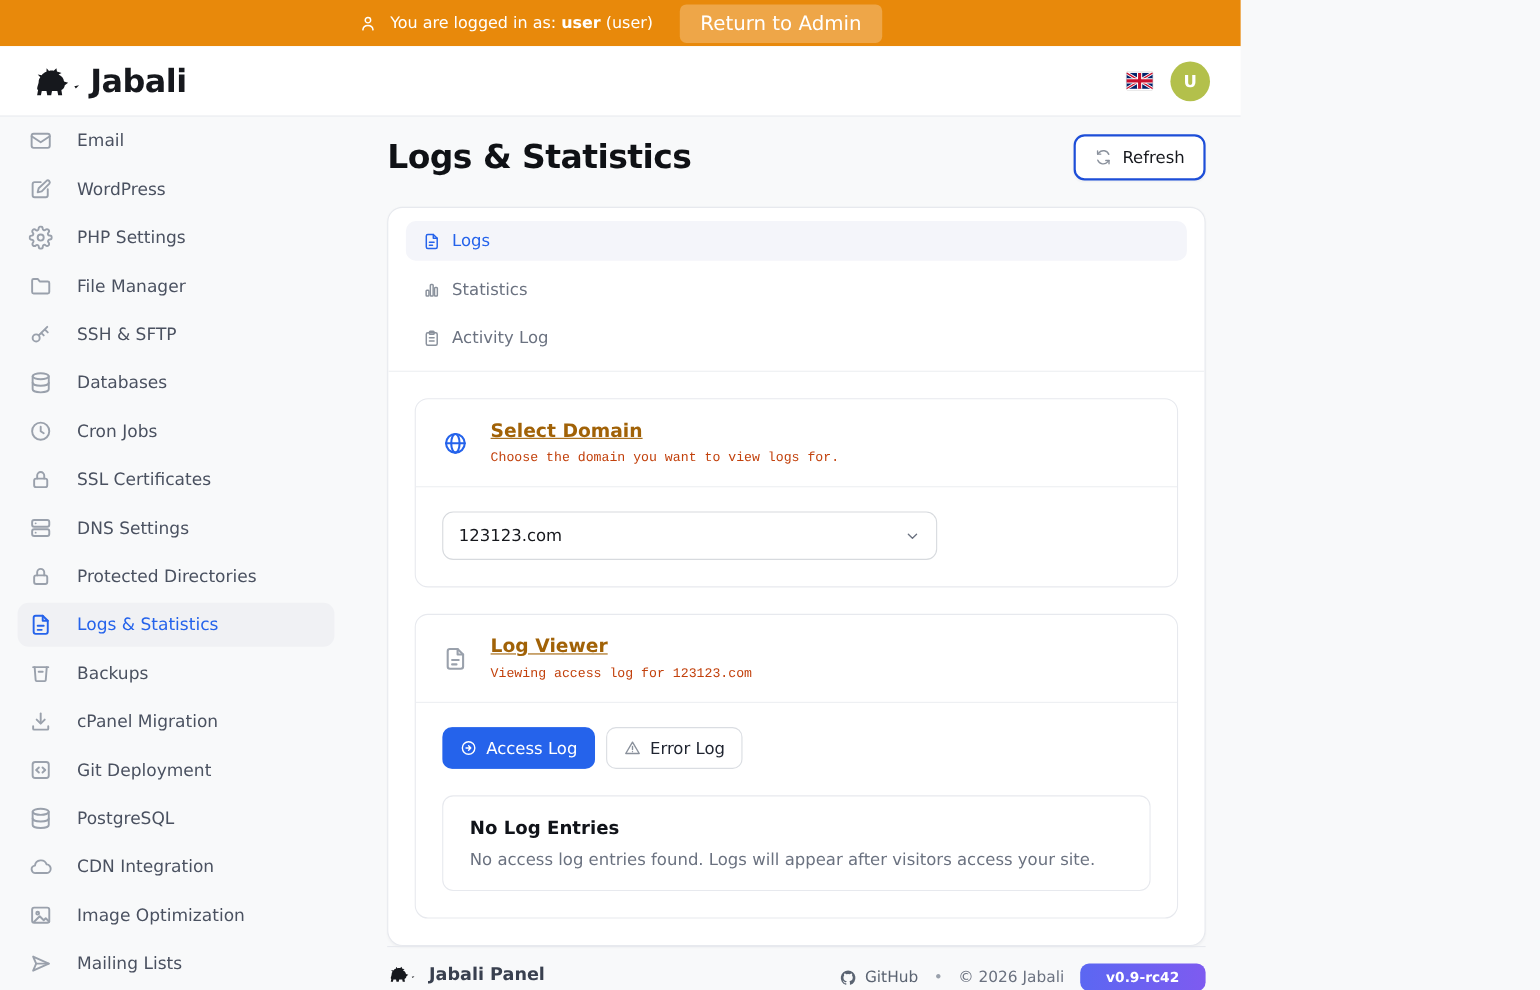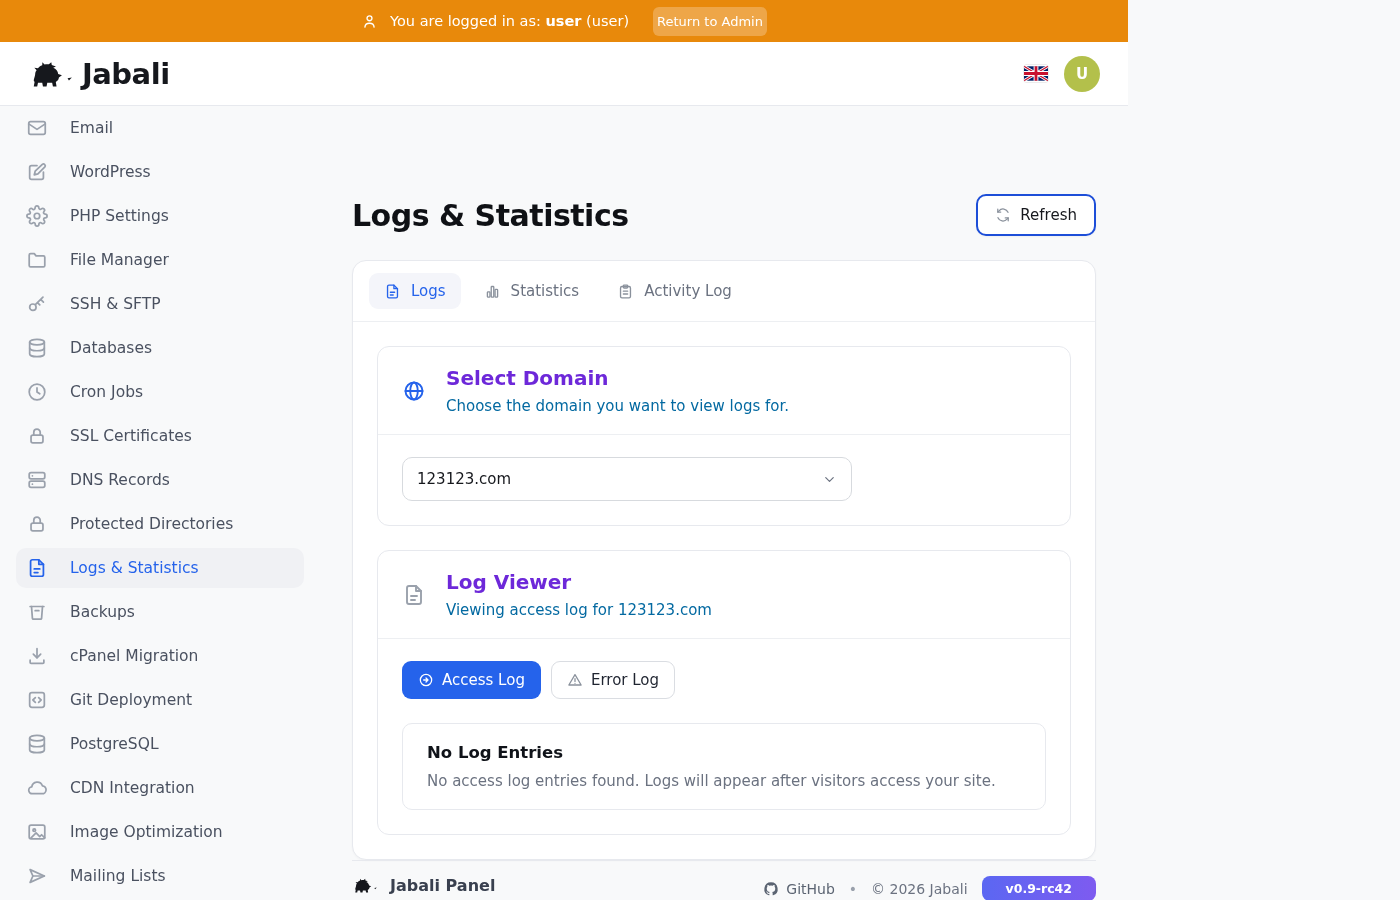--- a/index.html
+++ b/index.html
@@ -6,21 +6,21 @@
   html,body { width:1400px; height:900px; overflow:hidden; }
   body { font-family:"DejaVu Sans","Liberation Sans",sans-serif; background:#f8f9fa; color:#111827; }
   .app { width:1128px; height:900px; display:flex; flex-direction:column; overflow:hidden; }
 
   
   .topbar { height:42px; flex:0 0 42px; background:var(--orange,#e8890b); color:#fff;
             display:flex; align-items:center; justify-content:center; gap:12px; font-size:14.5px; }
   .topbar .icon svg { width:17px; height:17px; display:block; }
   .topbar b { font-weight:700; }
   .return-btn { background:rgba(255,255,255,.25); color:#fff; border:none; border-radius:6px;
-                padding:7px 4px; font-size:13px; font-family:inherit; cursor:pointer; margin-left:12px; }
+                padding:7px 19px; font-size:18px; font-family:inherit; cursor:pointer; margin-left:12px; }
 
   
   .header { height:64px; flex:0 0 64px; background:#fff; border-bottom:1px solid #e7e9ee;
             display:flex; align-items:center; padding:0 28px; }
   .brand { display:flex; align-items:center; gap:8px; }
   .brand .boar svg { width:46px; height:34px; display:block; color:#16181d; }
   .brand-name { font-size:29px; font-weight:800; letter-spacing:-.5px; color:#16181d; }
   .header-right { margin-left:auto; display:flex; align-items:center; gap:16px; }
   .flag svg { width:24px; height:17px; display:block; border-radius:2px; box-shadow:0 0 0 .5px rgba(0,0,0,.15); }
   .avatar { width:36px; height:36px; border-radius:50%; background:var(--avatar,#b3c04b); color:#fff;
@@ -43,36 +43,36 @@
   .main { flex:1; display:flex; flex-direction:column; padding:0 32px; overflow:hidden; }
   .title-row { margin-top:26px; display:flex; align-items:center; justify-content:space-between; }
   .page-title { font-size:30px; font-weight:800; letter-spacing:-.5px; color:#0f1115; }
   .refresh-btn { display:inline-flex; align-items:center; gap:9px; background:#fff; border:2px solid #1d4ed8;
                  border-radius:10px; padding:10px 17px; font-size:15px; color:#16181d; font-family:inherit;
                  cursor:pointer; box-shadow:0 1px 2px rgba(16,24,40,.04); }
   .refresh-btn .icon { color:#8a919c; } .refresh-btn .icon svg { width:16px; height:16px; display:block; }
 
   .tab-card { margin-top:24px; background:#fff; border:1px solid #e7e9ee; border-radius:14px; overflow:hidden;
               box-shadow:0 1px 2px rgba(16,24,40,.03); }
-  .tab-bar { display:flex; gap:8px; padding:12px 16px; border-bottom:1px solid #edeff2; }
+  .tab-bar { display:flex; gap:8px; padding:12px 16px; border-bottom:1px solid #edeff2;flex-direction:column; }
   .tab { display:inline-flex; align-items:center; gap:10px; padding:9px 15px; border-radius:9px;
          font-size:15px; color:#6b7280; cursor:pointer; background:transparent; }
   .tab .icon { color:#8a919c; } .tab .icon svg { width:17px; height:17px; display:block; }
   .tab.active { background:#f4f5fa; color:#2563eb; font-weight:500; }
   .tab.active .icon { color:#2563eb; }
   .tab-body { padding:24px; }
 
   .card { background:#fff; border:1px solid #e7e9ee; border-radius:12px; }
   .card + .card { margin-top:24px; }
   .card-head { display:flex; align-items:center; gap:20px; padding:19px 24px; border-bottom:1px solid #edeff2; }
   .card-head .icon { flex:0 0 24px; width:24px; height:24px; color:#9aa1ac; }
   .card-head .icon svg { width:24px; height:24px; display:block; }
   .card-head .icon.blue { color:#2563eb; }
-  .card-title { font-size:20px; font-weight:700; color:#6d28d9; }
-  .card-sub { font-size:15px; color:#0369a1; margin-top:7px; }
+  .card-title { font-size:17px; font-weight:700; color:#a16207;text-decoration:underline; }
+  .card-sub { font-size:12px; color:#c2410c; margin-top:7px;font-family:Liberation Mono, monospace; }
   .card-body { padding:22px 24px 24px; }
 
   .select { width:450px; height:44px; border:1px solid #d7dade; border-radius:10px; background:#fff;
             display:flex; align-items:center; padding:0 14px; font-size:15px; color:#16181d; cursor:pointer; }
   .select .chev { margin-left:auto; color:#6b7280; } .select .chev svg { width:15px; height:15px; display:block; }
 
   .btn-row { display:flex; gap:10px; }
   .btn { display:inline-flex; align-items:center; gap:8px; border-radius:9px; padding:9px 15px;
          font-size:15px; font-family:inherit; cursor:pointer; border:1px solid transparent; }
   .btn .icon svg { width:16px; height:16px; display:block; }
@@ -227,21 +227,21 @@
           <span>SSL Certificates</span>
         </div>
         <div class="side-item">
           <span class="icon">
             <svg viewBox="0 0 24 24" fill="none" stroke="currentColor" stroke-width="1.9" stroke-linecap="round" stroke-linejoin="round">
               <rect x="3.5" y="4" width="17" height="6.8" rx="2"></rect>
               <rect x="3.5" y="13.2" width="17" height="6.8" rx="2"></rect>
               <path d="M7 7.4h.01M7 16.6h.01"></path>
             </svg>
           </span>
-          <span>DNS Records</span>
+          <span>DNS Settings</span>
         </div>
         <div class="side-item">
           <span class="icon">
             <svg viewBox="0 0 24 24" fill="none" stroke="currentColor" stroke-width="1.9" stroke-linecap="round" stroke-linejoin="round">
               <rect x="5.5" y="11" width="13" height="8.5" rx="2"></rect>
               <path d="M8.5 11V8a3.5 3.5 0 0 1 7 0v3"></path>
             </svg>
           </span>
           <span>Protected Directories</span>
         </div>

